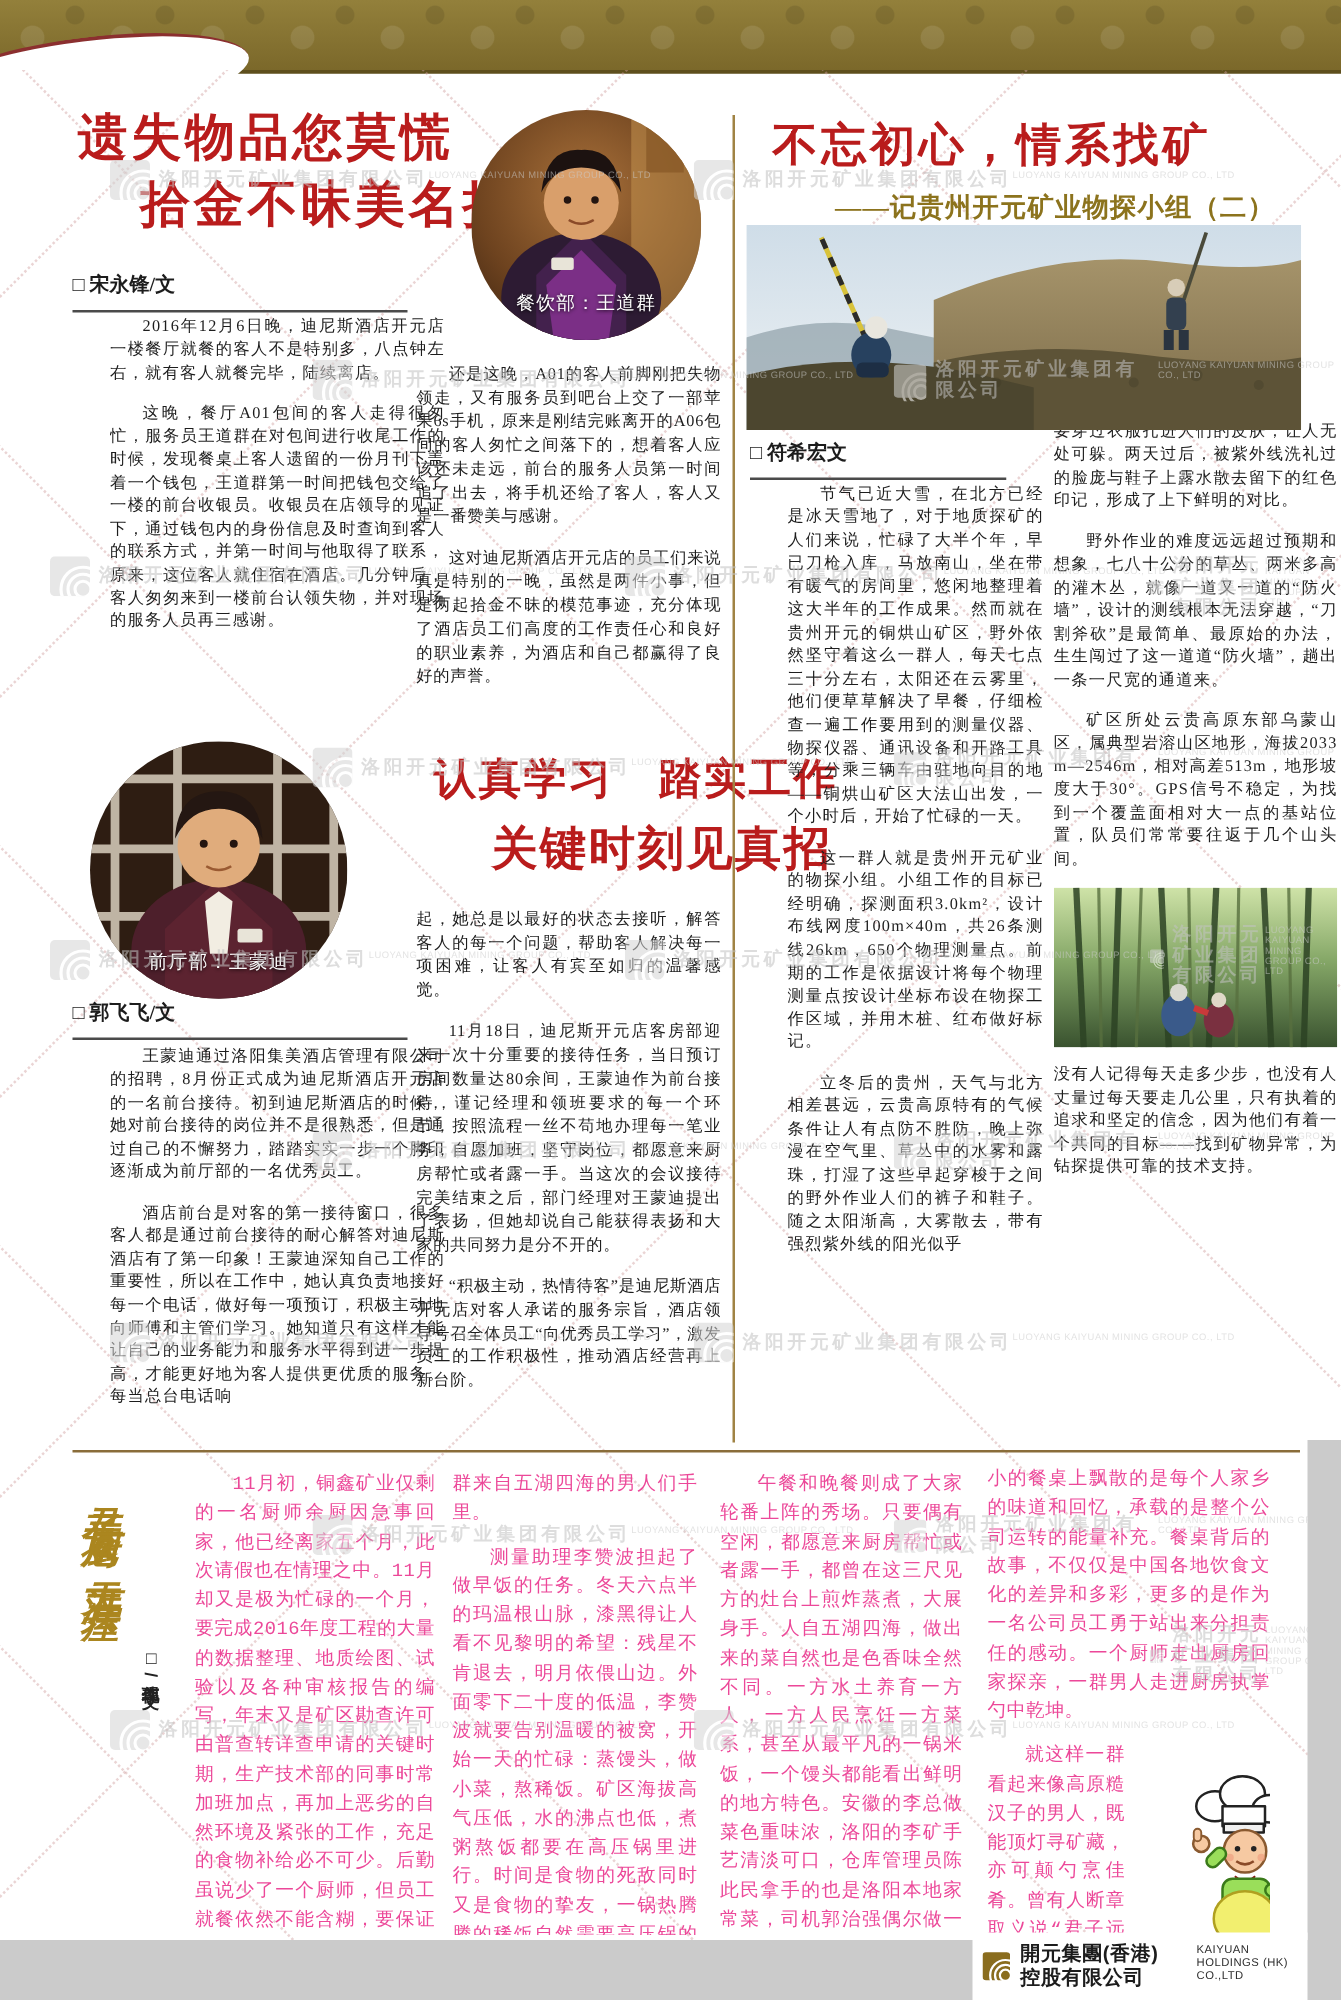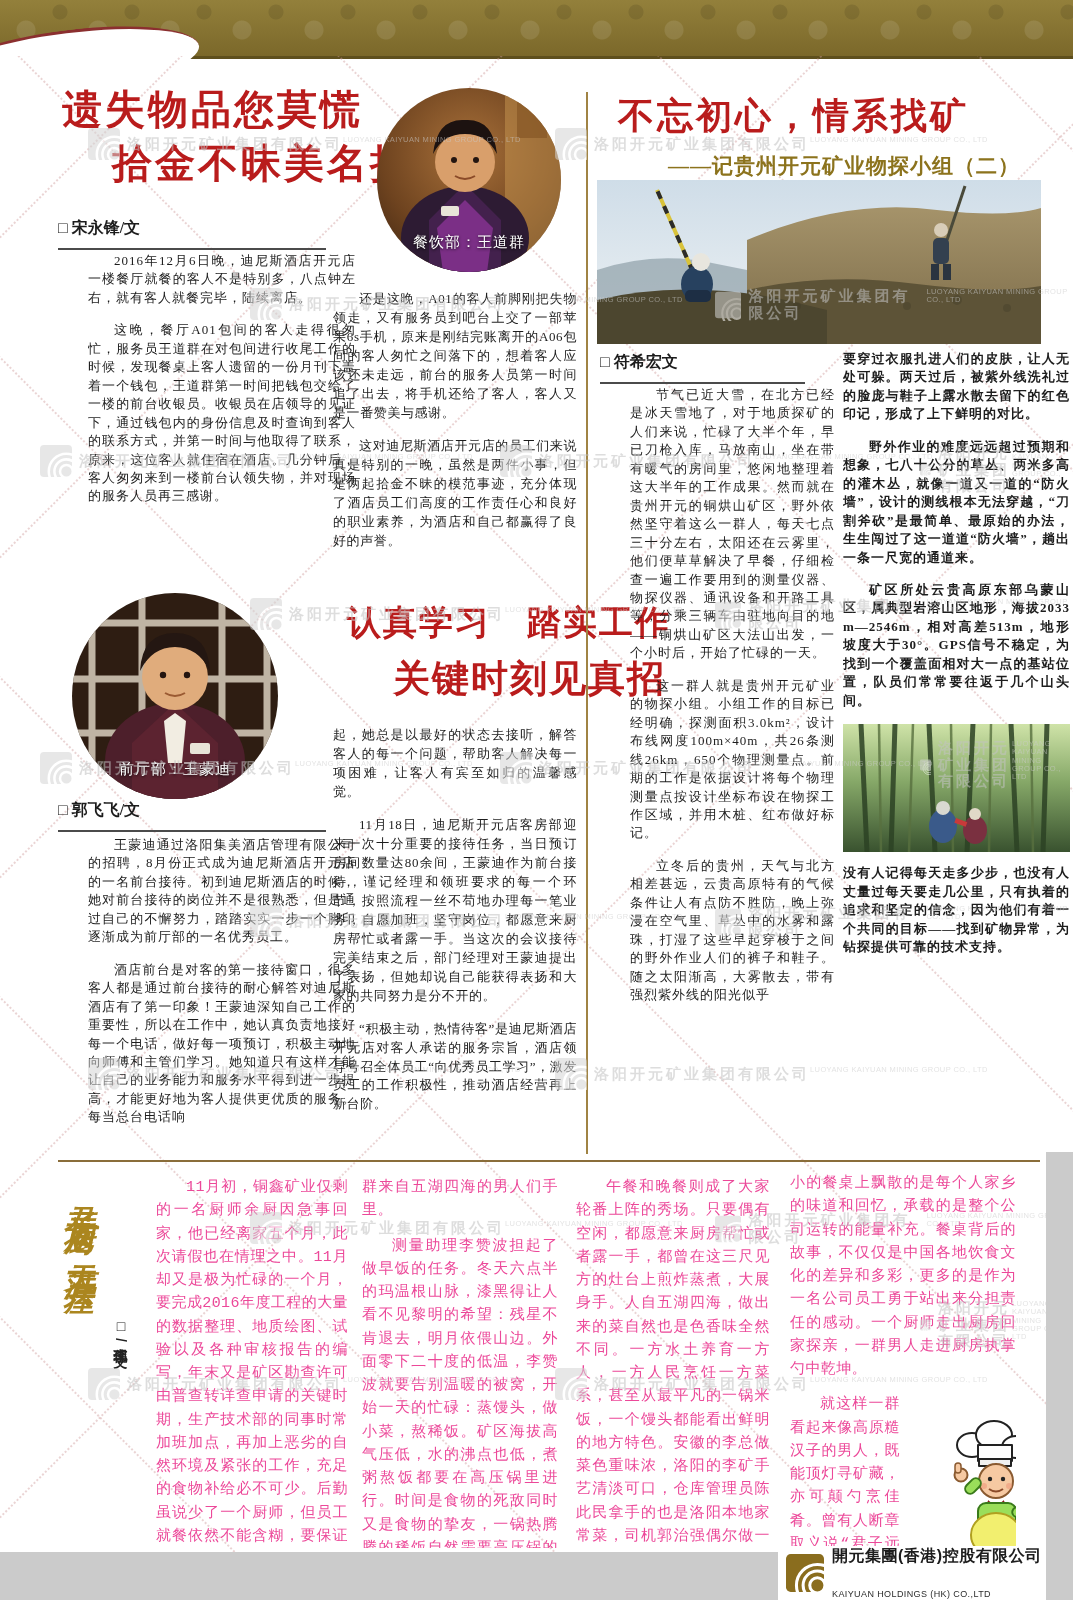--- a/index.html
+++ b/index.html
@@ -48,21 +48,21 @@
   .col p{margin:0 0 14px 0;text-indent:2em;word-break:break-all;}
   .col p.noind{text-indent:0;}
   .c-serif{font-size:13px;line-height:1.42;letter-spacing:1px;margin-left:30px;}
   .c-serif2{font-size:13px;line-height:1.46;letter-spacing:0.6px;}
 
   .a1c1{left:58px;top:252px;width:268px;height:346px;}
   .a1c2{left:333px;top:290px;width:244px;height:300px;}
   .a2c1{left:58px;top:836px;width:268px;height:316px;}
   .a2c2{left:333px;top:726px;width:244px;height:428px;}
   .a3c1{left:600px;top:386px;width:205px;height:766px;}
-  .a3c2{left:813px;top:350px;width:227px;height:800px;font-weight:bold;}
+  .a3c2{left:813px;top:336px;width:227px;height:800px;}
 
   
   .vdiv{left:586px;top:92px;width:2px;height:1062px;background:#a08344;z-index:2;}
   .hrule{left:58px;top:1160px;width:982px;height:2px;background:#8a6d3a;z-index:2;}
 
   
   .photo{z-index:4;overflow:hidden;}
   .round{border-radius:50%;}
   .ph-cap{position:absolute;left:0;right:0;bottom:20px;text-align:center;color:#ffffff;
           font-size:15px;letter-spacing:1px;text-shadow:0 1px 3px rgba(0,0,0,0.9);
@@ -86,21 +86,21 @@
   .kc2{left:362px;top:1176px;width:196px;height:372px;}
   .kc3{left:576px;top:1176px;width:194px;height:372px;}
   .kc4{left:790px;top:1172px;width:226px;height:376px;}
   .chef-float{float:right;width:112px;height:146px;margin:26px 0 0 4px;shape-outside:margin-box;}
 
   
   .edge-right{left:1046px;top:1152px;width:27px;height:448px;background:#cbcbcb;z-index:7;}
   .edge-bottom{left:0;top:1552px;width:1073px;height:48px;background:#cbcbcb;z-index:7;}
   .footer-box{left:778px;top:1546px;width:268px;height:54px;background:#ffffff;z-index:8;
               display:flex;align-items:center;gap:8px;padding-left:8px;box-sizing:border-box;}
-  .footer-txt{display:flex;flex-direction:column;line-height:1.2;gap:24px;}
+  .footer-txt{display:flex;flex-direction:row;line-height:1.2;gap:24px;}
   .footer-cn{font-size:16px;font-weight:bold;color:#1c1c1c;font-family:"Liberation Sans",sans-serif;letter-spacing:0.5px;}
   .footer-en{font-size:9px;color:#2c2c2c;font-family:"Liberation Sans",sans-serif;letter-spacing:0.4px;}
 </style>
 </head>
 <body>
 
 <div class="page">
 
   <div class="abs top-band">
     <div class="abs band-swoosh"></div>

